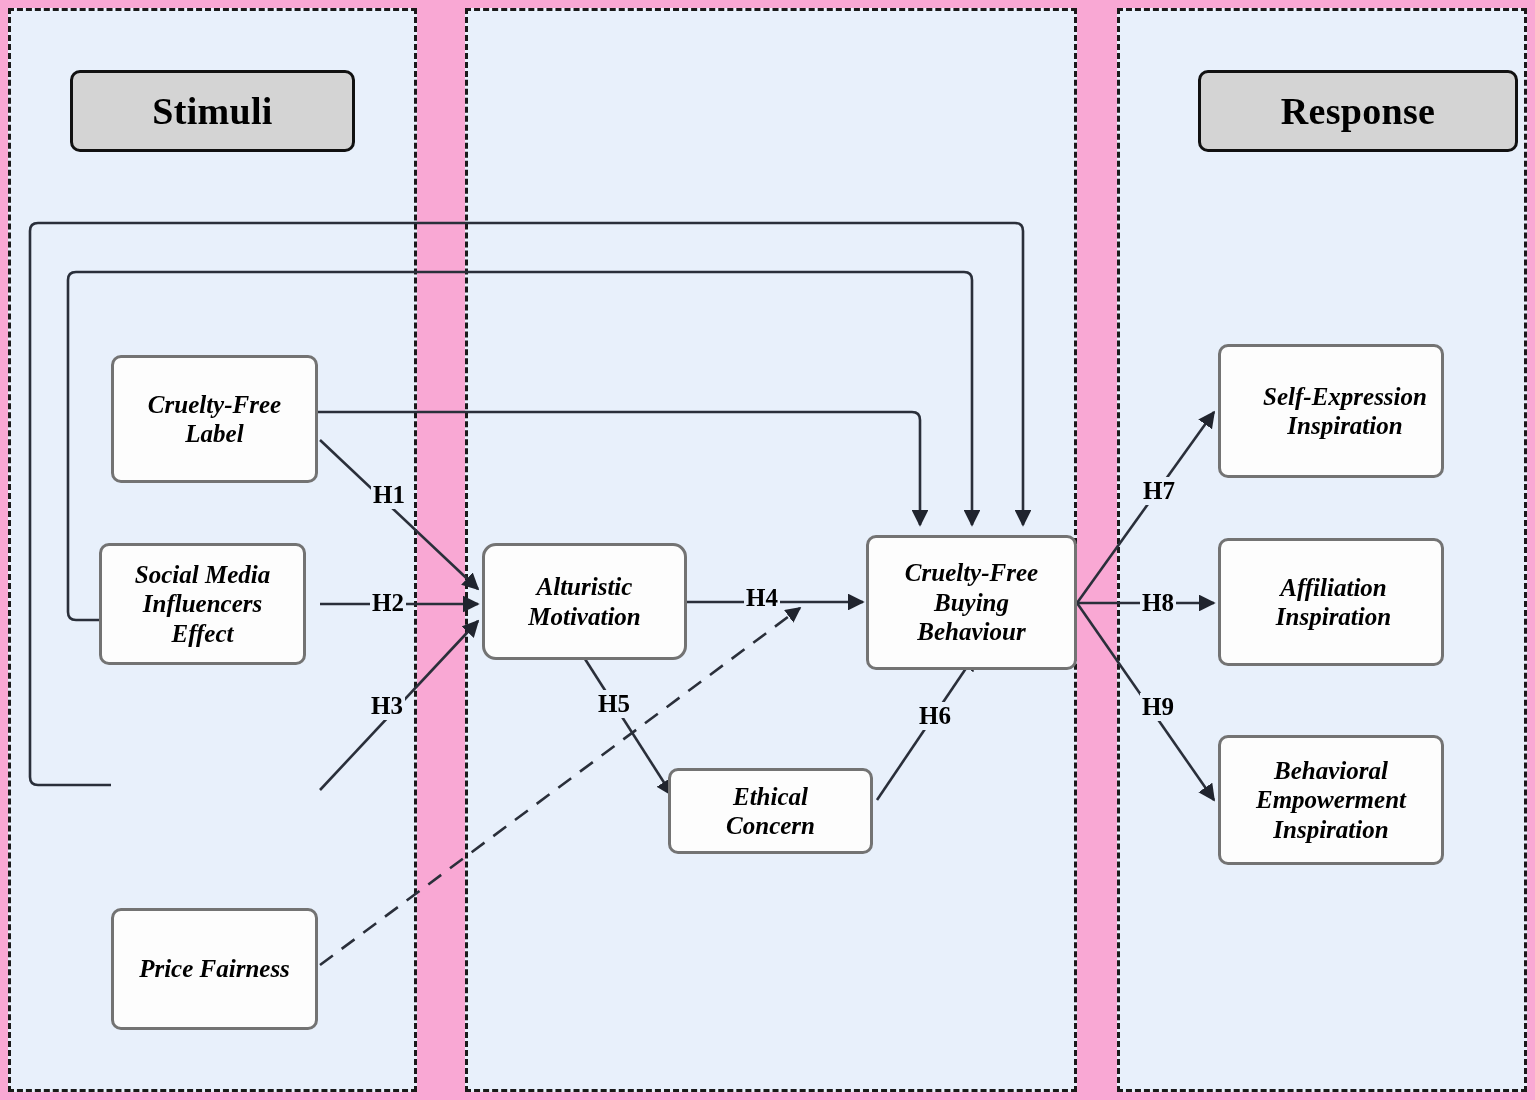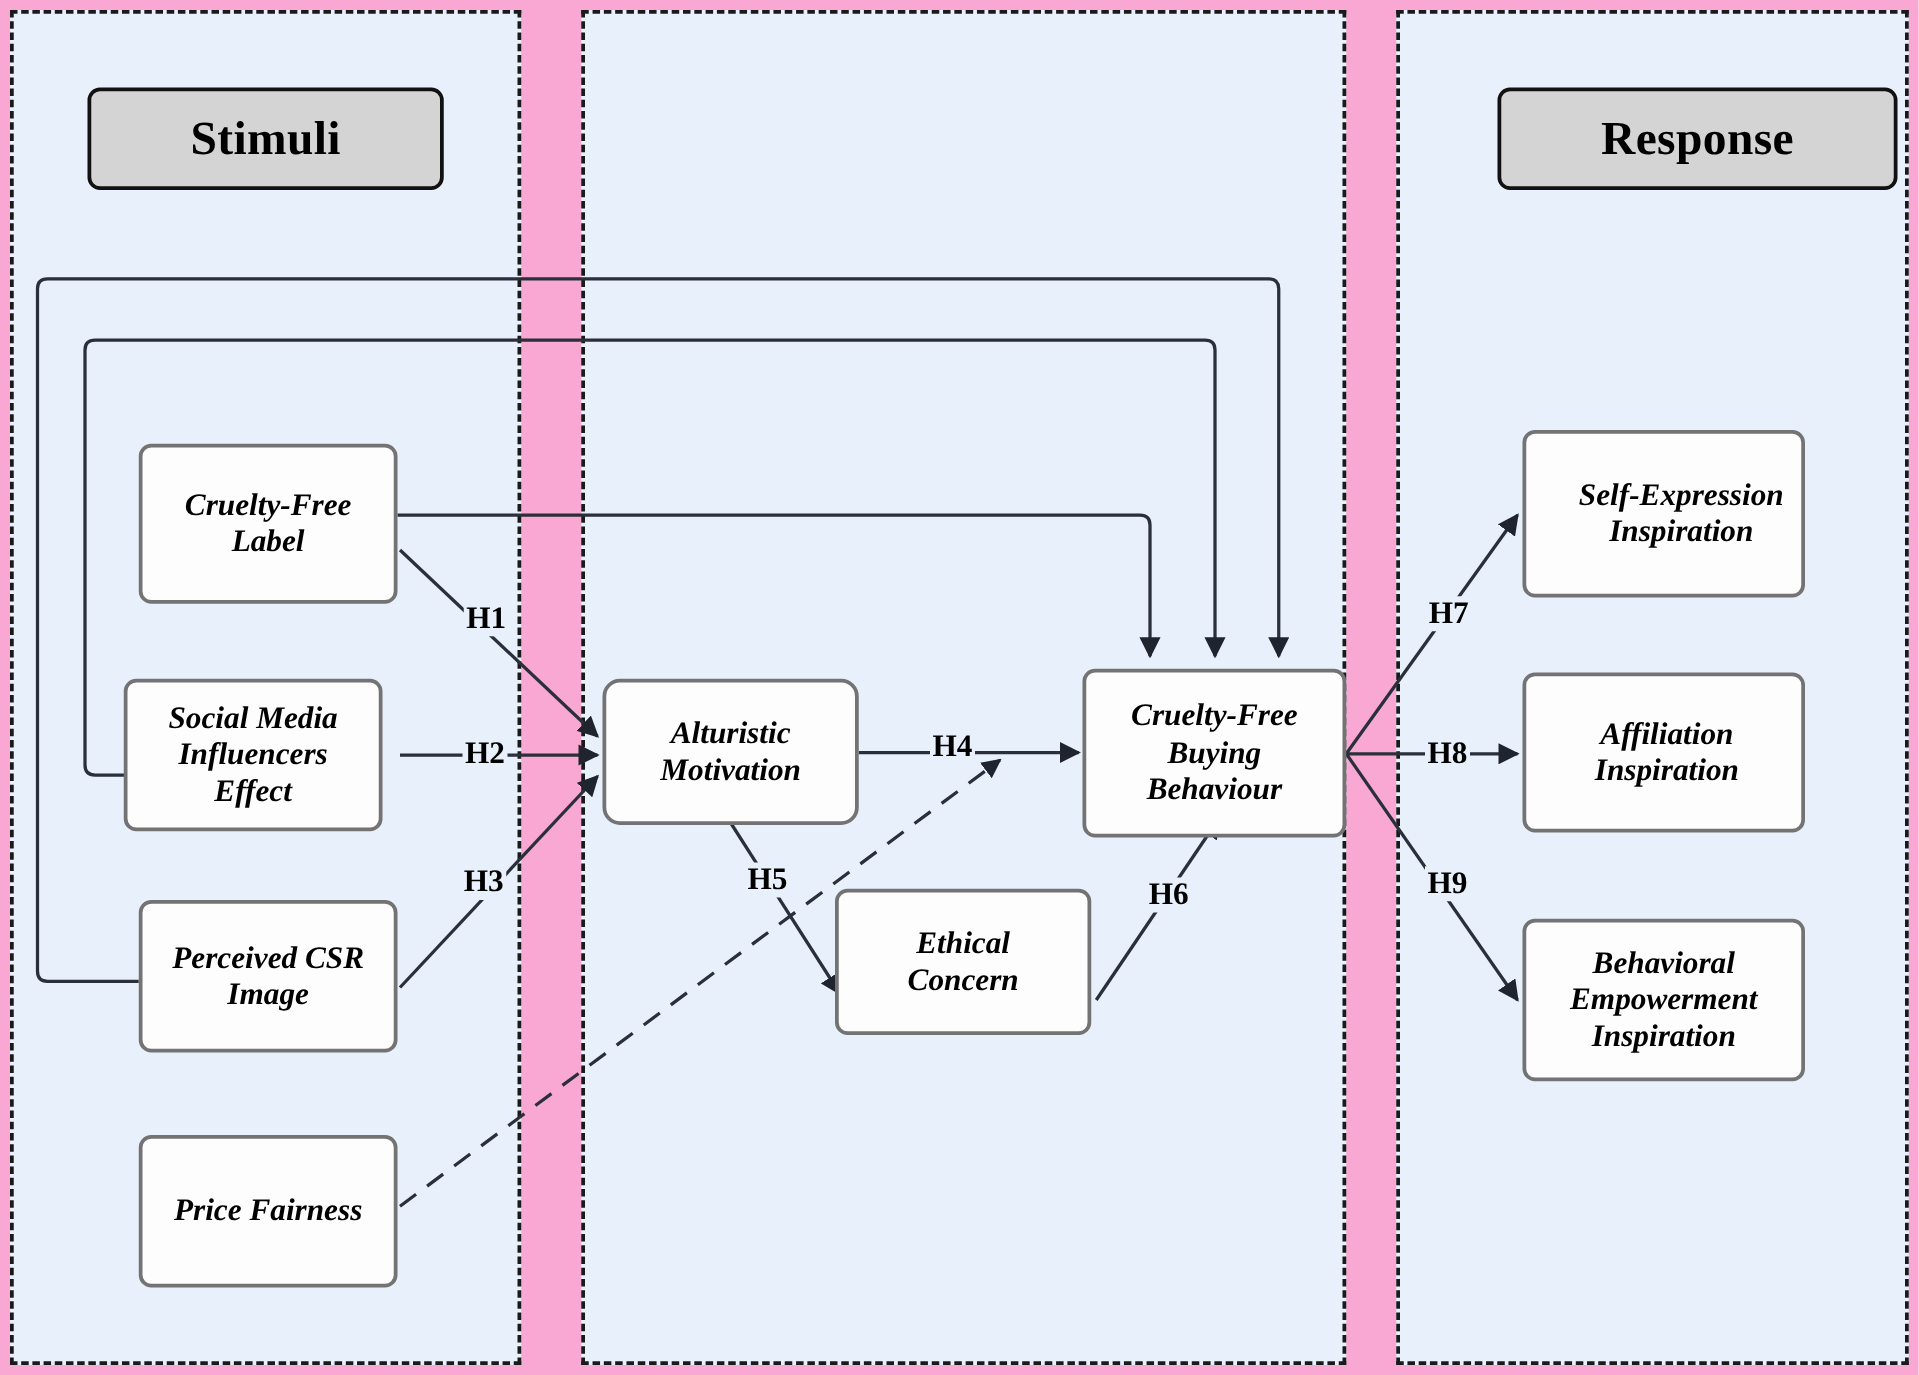--- a/index.html
+++ b/index.html
@@ -134,41 +134,35 @@
   </div>
 
   <div class="node" style="left:99px; top:543px; width:207px; height:122px;">
     <div>
       <span>Social Media</span>
       <span>Influencers</span>
       <span>Effect</span>
     </div>
   </div>
 
-  <div class="node" style="left:111px; top:720px; width:207px; height:122px;">
-    <div>
-      <span>Perceived CSR</span>
-      <span>Image</span>
-    </div>
-  </div>
 
   <div class="node" style="left:111px; top:908px; width:207px; height:122px;">
     <div>
       <span>Price Fairness</span>
     </div>
   </div>
 
   <div class="node" style="left:482px; top:543px; width:205px; height:117px;border-radius:14px;">
     <div>
       <span>Alturistic</span>
       <span>Motivation</span>
     </div>
   </div>
 
-  <div class="node" style="left:668px; top:711px; width:205px; height:117px;justify-content:center;">
+  <div class="node" style="left:668px; top:768px; width:205px; height:86px;justify-content:center;">
     <div>
       <span>Ethical</span>
       <span>Concern</span>
     </div>
   </div>
 
   <div class="node" style="left:866px; top:535px; width:211px; height:135px;">
     <div>
       <span>Cruelty-Free</span>
       <span>Buying</span>

